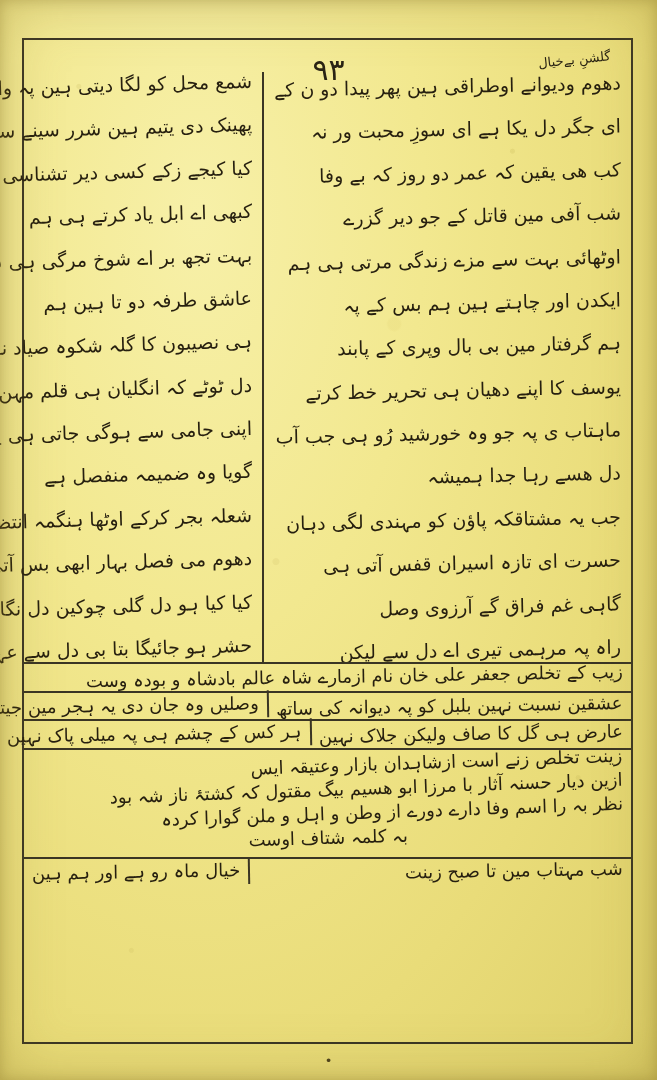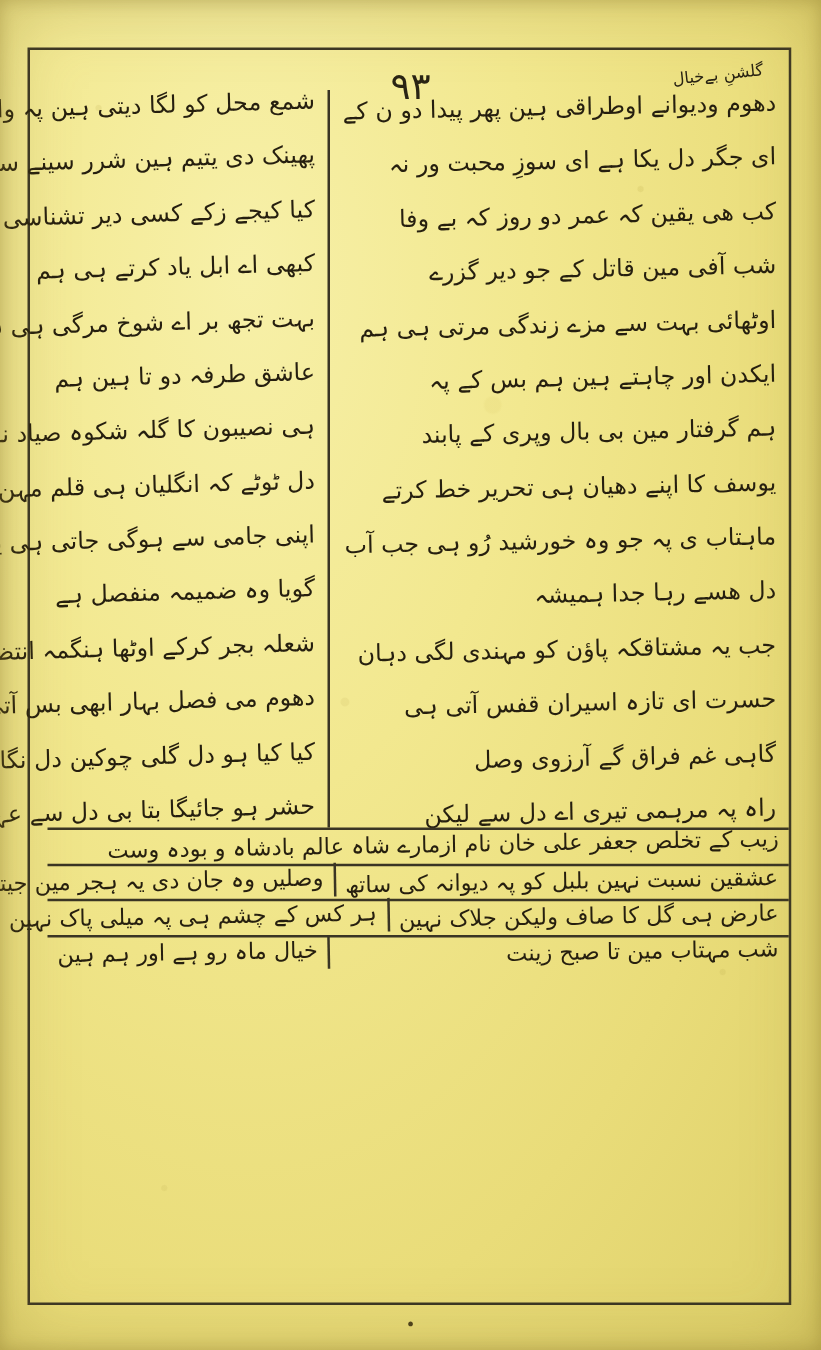--- a/index.html
+++ b/index.html
@@ -114,21 +114,20 @@
     position: absolute;
     left: 24px;
     right: 26px;
     top: 662px;
     bottom: 38px;
     border-top: 2px solid #3a3524;
     direction: rtl;
     box-sizing: border-box;
     display: flex;
     flex-direction: column;
-    margin-left: 14px;
   }
   .row {
     border-bottom: 2px solid #3a3524;
     display: flex;
     flex-direction: row;
     direction: rtl;
     box-sizing: border-box;
   }
   .row:last-child {
     border-bottom: none;
@@ -236,20 +235,28 @@
       <div class="cell wide">عشقین نسبت نہین بلبل کو پہ دیوانہ کی ساتھ</div>
       <div class="cell narrow">وصلیں وہ جان دی یہ ہجر مین جیتے رہے</div>
     </div>
 
 
     <div class="row">
       <div class="cell wide">عارض ہی گل کا صاف ولیکن جلاک نہین</div>
       <div class="cell narrow">ہر کس کے چشم ہی پہ میلی پاک نہین</div>
     </div>
 
+    <div class="row single">
+      <div class="cell wide prose-block">
+        <div class="prose-line">زینت تخلص زنے است ازشاہدان بازار وعتیقہ ایس</div>
+        <div class="prose-line">ازین دیار حسنہ آثار با مرزا ابو ھسیم بیگ مقتول کہ کشتۂ ناز شہ بود</div>
+        <div class="prose-line">نظر بہ را اسم وفا دارے دورے از وطن و اہل و ملن گوارا کردہ</div>
+        <div class="prose-line center">بہ کلمہ شتاف اوست</div>
+      </div>
+    </div>
 
     <div class="row last-row">
       <div class="cell wide">شب مہتاب مین تا صبح زینت</div>
       <div class="cell narrow">خیال ماہ رو ہے اور ہم ہین</div>
     </div>
 
   </div>
 
   <div class="footmark">•</div>
   <div class="edge-shade"></div>

